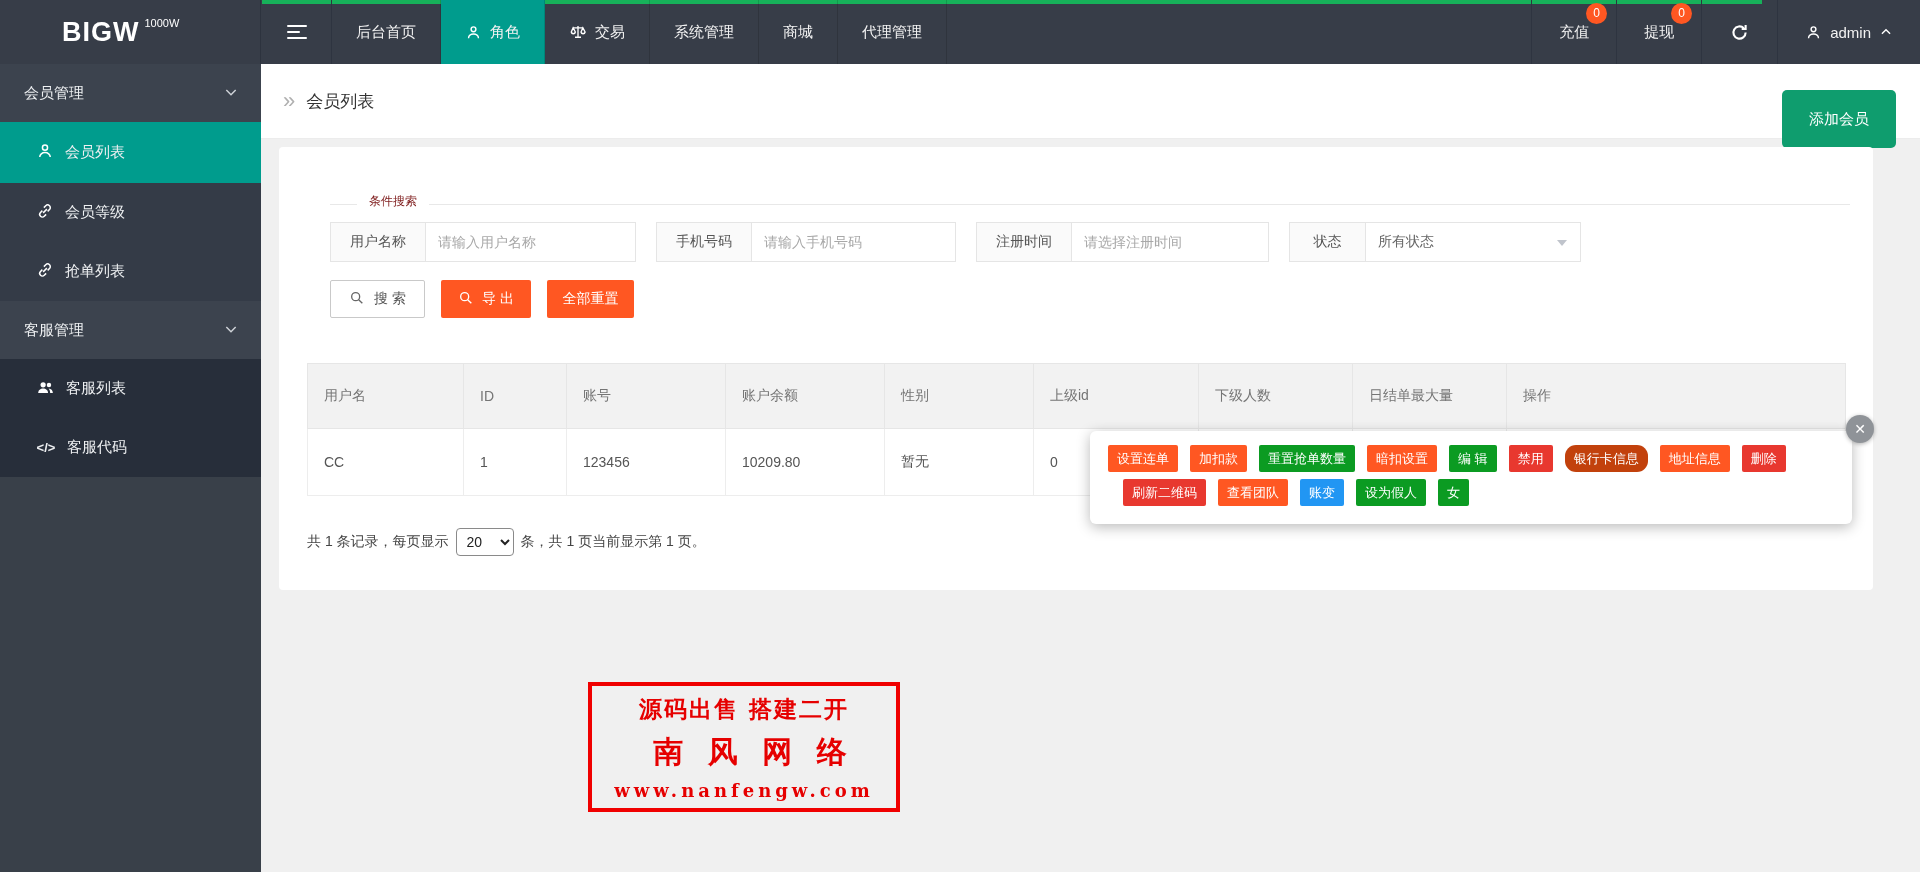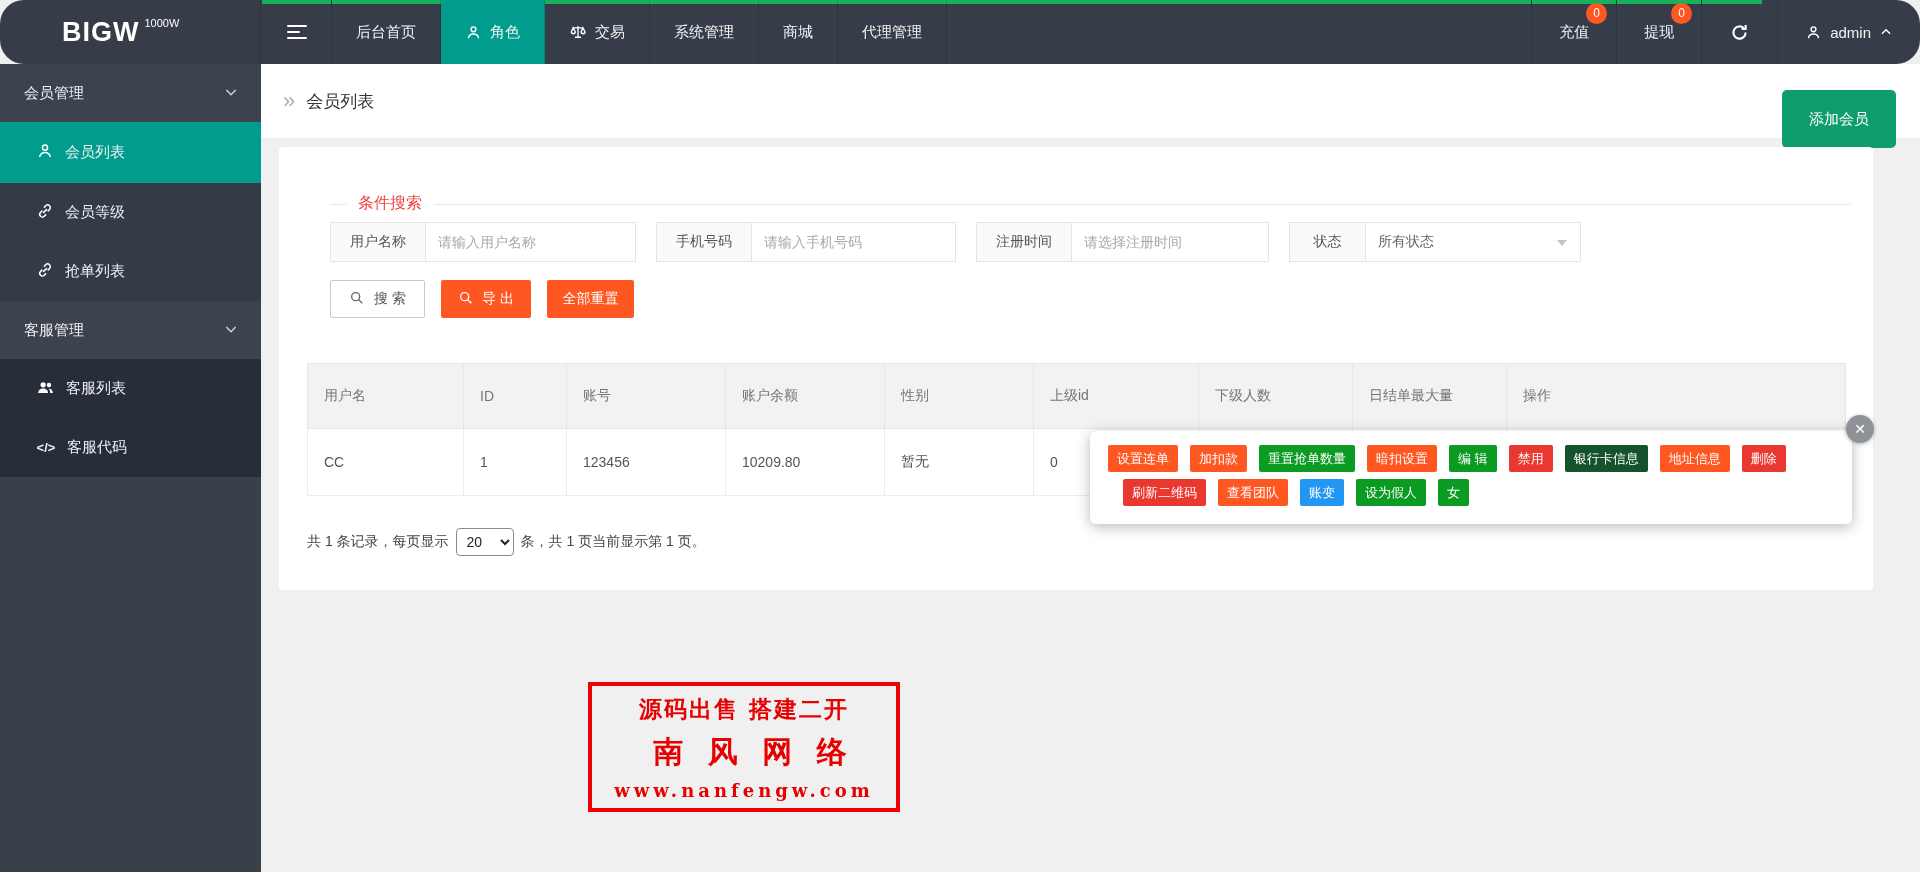--- a/index.html
+++ b/index.html
@@ -1,21 +1,21 @@
 <!DOCTYPE html>
 <html><head>
 <meta charset="utf-8">
 <style>
   * { box-sizing: border-box; margin: 0; padding: 0; }
   html,body { width: 1920px; height: 872px; overflow: hidden; }
   body { font-family: "Liberation Sans", sans-serif; background: #f0f0f0; }
   .page { position: relative; width: 1920px; height: 872px; }
 
   
-  .navbar { position: absolute; top: 0; left: 0; width: 1920px; height: 64px; background: #373d48; z-index: 3; border-radius: 24px; }
+  .navbar { position: absolute; top: 0; left: 0; width: 1920px; height: 64px; background: #373d48; z-index: 3; }
   .nav-green { position: absolute; left: 262px; top: 0; width: 1500px; height: 4px; background: #17b15a; }
   .logo { position: absolute; left: 0; top: 0; width: 261px; height: 64px; display: flex; align-items: center; padding-left: 62px; color: #fff; border-right: 1px solid #2d333e; }
   .logo-main { font-size: 27px; font-weight: bold; letter-spacing: 1px; }
   .logo-sup { font-size: 11px; position: relative; top: -9px; margin-left: 5px; }
   .hamburger { position: absolute; left: 262px; top: 0; width: 70px; height: 64px; display: flex; flex-direction: column; justify-content: center; align-items: center; gap: 4px; border-right: 1px solid #2e3440; cursor: pointer; }
   .hamburger .bars { width: 20px; display: flex; flex-direction: column; gap: 4px; }
   .hamburger .bar { height: 2px; background: #fff; border-radius: 1px; }
   .hamburger .b1, .hamburger .b3 { width: 20px; }
   .hamburger .b2 { width: 13px; }
   .tabs { position: absolute; left: 332px; top: 0; height: 64px; display: flex; }
@@ -38,21 +38,21 @@
   
   .content { position: absolute; left: 261px; top: 64px; width: 1659px; height: 808px; background: #f0f0f0; }
   .crumbbar { position: relative; height: 75px; background: #fff; border-bottom: 1px solid #ececec; display: flex; align-items: center; padding-left: 22px; }
   .crumb-sep { color: #b0b0b0; font-size: 22px; margin-right: 11px; line-height: 1; }
   .crumb-title { color: #333; font-size: 17px; }
   .add-btn { position: absolute; right: 24px; top: 14px; width: 114px; height: 58px; background: #0f9d6e; color: #fff; border: none; border-radius: 5px; font-size: 15px; cursor: pointer; margin-top: 12px; }
 
   .card { position: absolute; left: 18px; top: 83px; width: 1594px; height: 443px; background: #fff; border-radius: 4px; }
 
   .search-area { position: relative; margin: 57px 23px 0 51px; border-top: 1px solid #e8e8e8; }
-  .legend { position: absolute; top: -12px; left: 16px; background: #fff; padding: 0 12px; font-size: 16px; color: #ef4444; }
+  .legend { position: absolute; top: -12px; left: 27px; background: #fff; padding: 0 12px; font-size: 12px; color: #7f1d1d; }
   .inputs-row { display: flex; margin-top: 17px; gap: 20px; }
   .igroup { display: flex; height: 40px; }
   .iaddon { width: 96px; border: 1px solid #e5e5e5; background: #fafafa; color: #555; font-size: 14px; display: flex; align-items: center; justify-content: center; }
   .iaddon.narrow { width: 77px; }
   .ifield { border: 1px solid #e5e5e5; border-left: none; padding: 0 12px; font-size: 14px; color: #333; outline: none; background: #fff; }
   .ifield::placeholder { color: #a8a8a8; }
   .w1 { width: 210px; } .w2 { width: 204px; } .w3 { width: 197px; }
   .select-box { position: relative; width: 215px; border: 1px solid #e5e5e5; border-left: none; padding: 0 12px; font-size: 14px; color: #666; display: flex; align-items: center; cursor: pointer; }
   .select-caret { position: absolute; right: 13px; top: 17px; width: 0; height: 0; border-left: 5px solid transparent; border-right: 5px solid transparent; border-top: 6px solid #c0c4cc; }
 
@@ -68,21 +68,21 @@
 
   .pager { margin: 32px 0 0 28px; display: flex; align-items: center; gap: 7px; color: #444; font-size: 14px; }
   .pager select { width: 58px; height: 28px; border: 1px solid #8a8a8a; border-radius: 4px; font-size: 14px; padding-left: 6px; background: #fff; color: #222; outline: none; }
 
   
   .popup { position: absolute; left: 1090px; top: 431px; width: 762px; height: 93px; background: #fff; border-radius: 6px; box-shadow: 0 3px 14px rgba(0,0,0,.28); z-index: 5; }
   .prow { display: flex; gap: 12px; margin: 14px 0 0 18px; }
   .prow.second { margin: 7px 0 0 33px; }
   .pbtn { height: 27px; line-height: 27px; padding: 0 9px; border: none; border-radius: 2px; color: #fff; font-size: 13px; cursor: pointer; white-space: nowrap; }
   .pbtn.o { background: #ff5722; } .pbtn.g { background: #0b9b22; } .pbtn.r { background: #e8382f; }
-  .pbtn.t { background: #14532d; } .pbtn.b { background: #2196f3; }
+  .pbtn.t { background: #c2410c; border-radius: 11px; } .pbtn.b { background: #2196f3; }
   .popup-close { position: absolute; left: 1846px; top: 415px; width: 28px; height: 28px; border-radius: 50%; background: #8f9398; color: #fff; font-size: 14px; display: flex; align-items: center; justify-content: center; cursor: pointer; z-index: 6; box-shadow: 0 1px 4px rgba(0,0,0,.3); }
 
   
   .watermark { position: absolute; left: 588px; top: 682px; width: 312px; height: 130px; border: 4px solid #f00000; color: #e60000; font-family: "DejaVu Serif", serif; font-weight: bold; text-align: center; display: flex; flex-direction: column; justify-content: center; gap: 7px; z-index: 2; }
   .wm1 { font-size: 23px; letter-spacing: 2px; }
   .wm2 { font-size: 30px; letter-spacing: 7px; margin-left: 19px; }
   .wm3 { font-size: 18px; letter-spacing: 4px; }
 </style>
 </head>
 <body>

